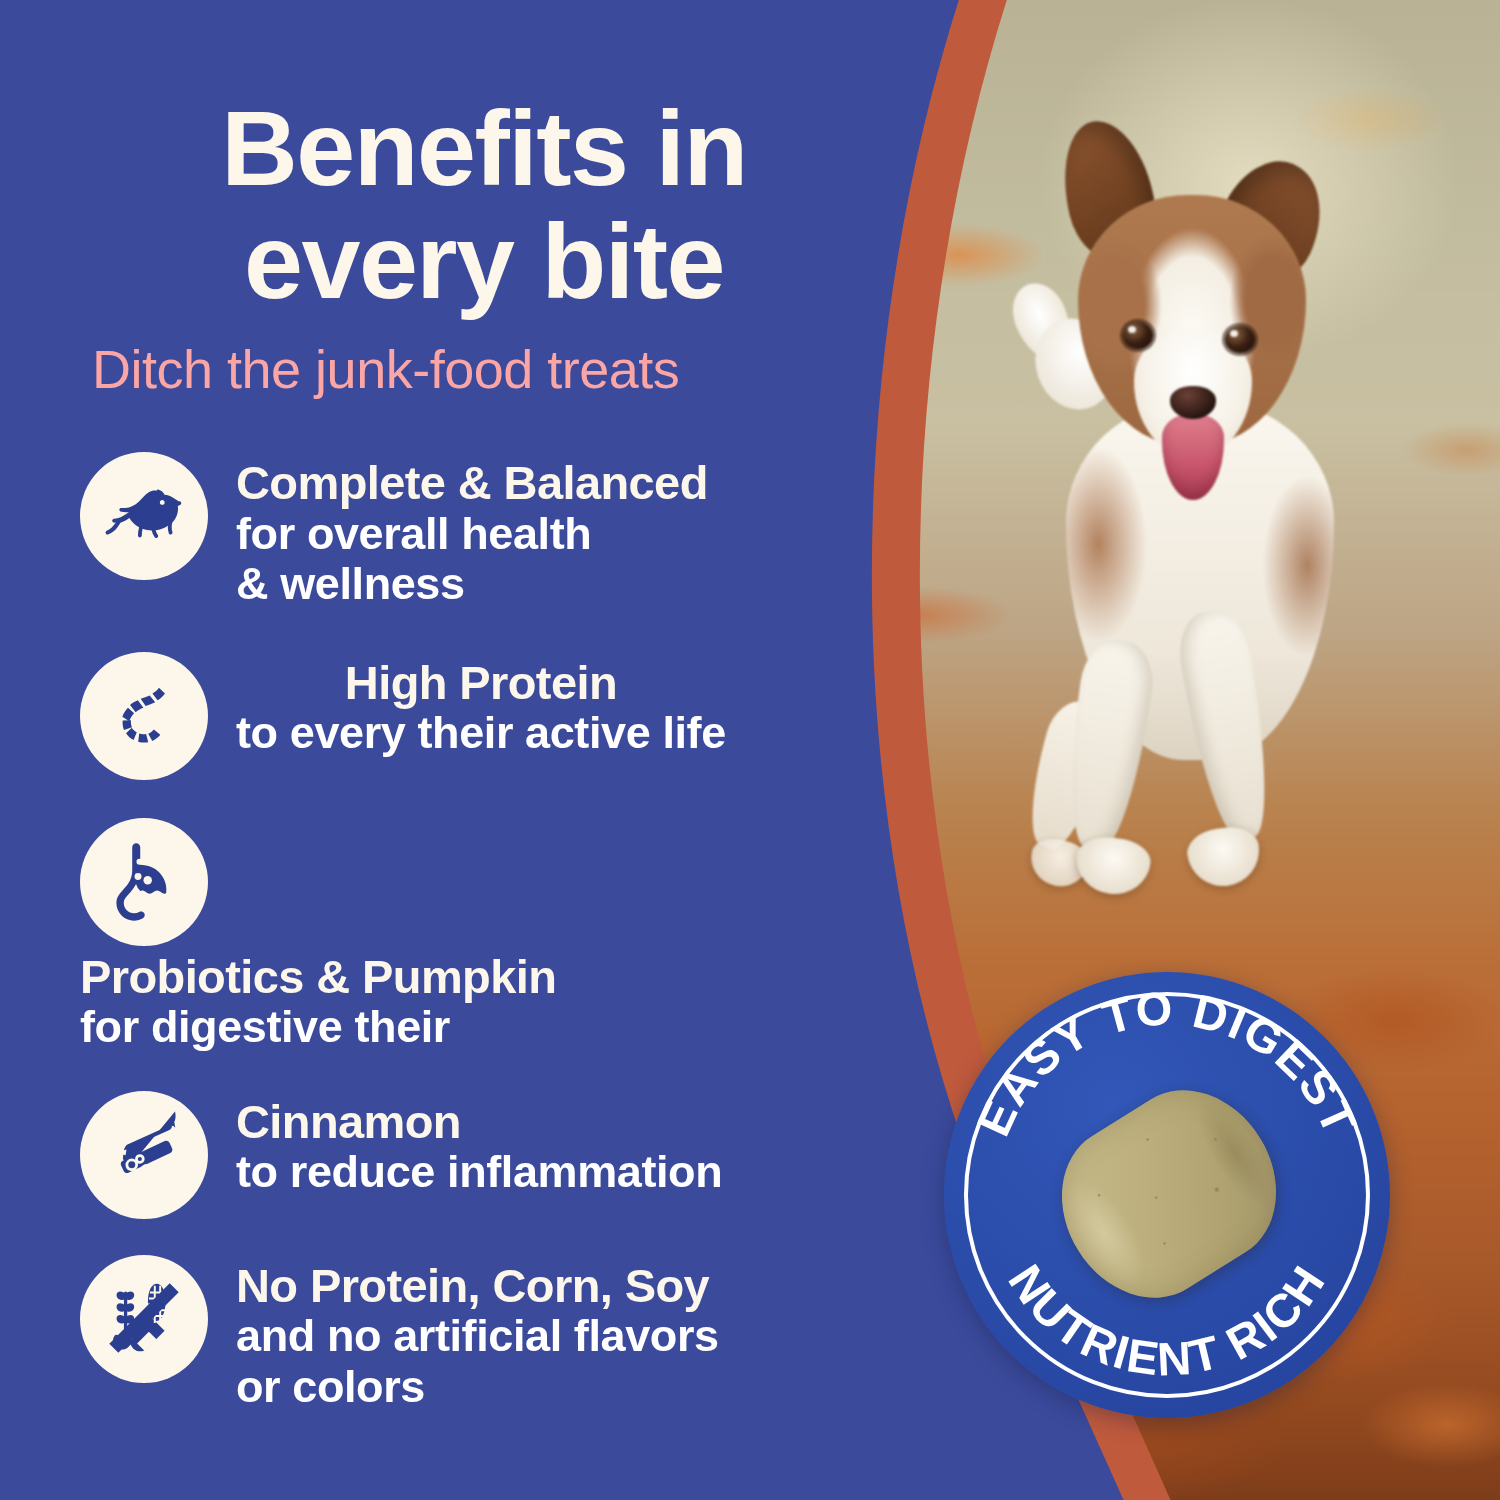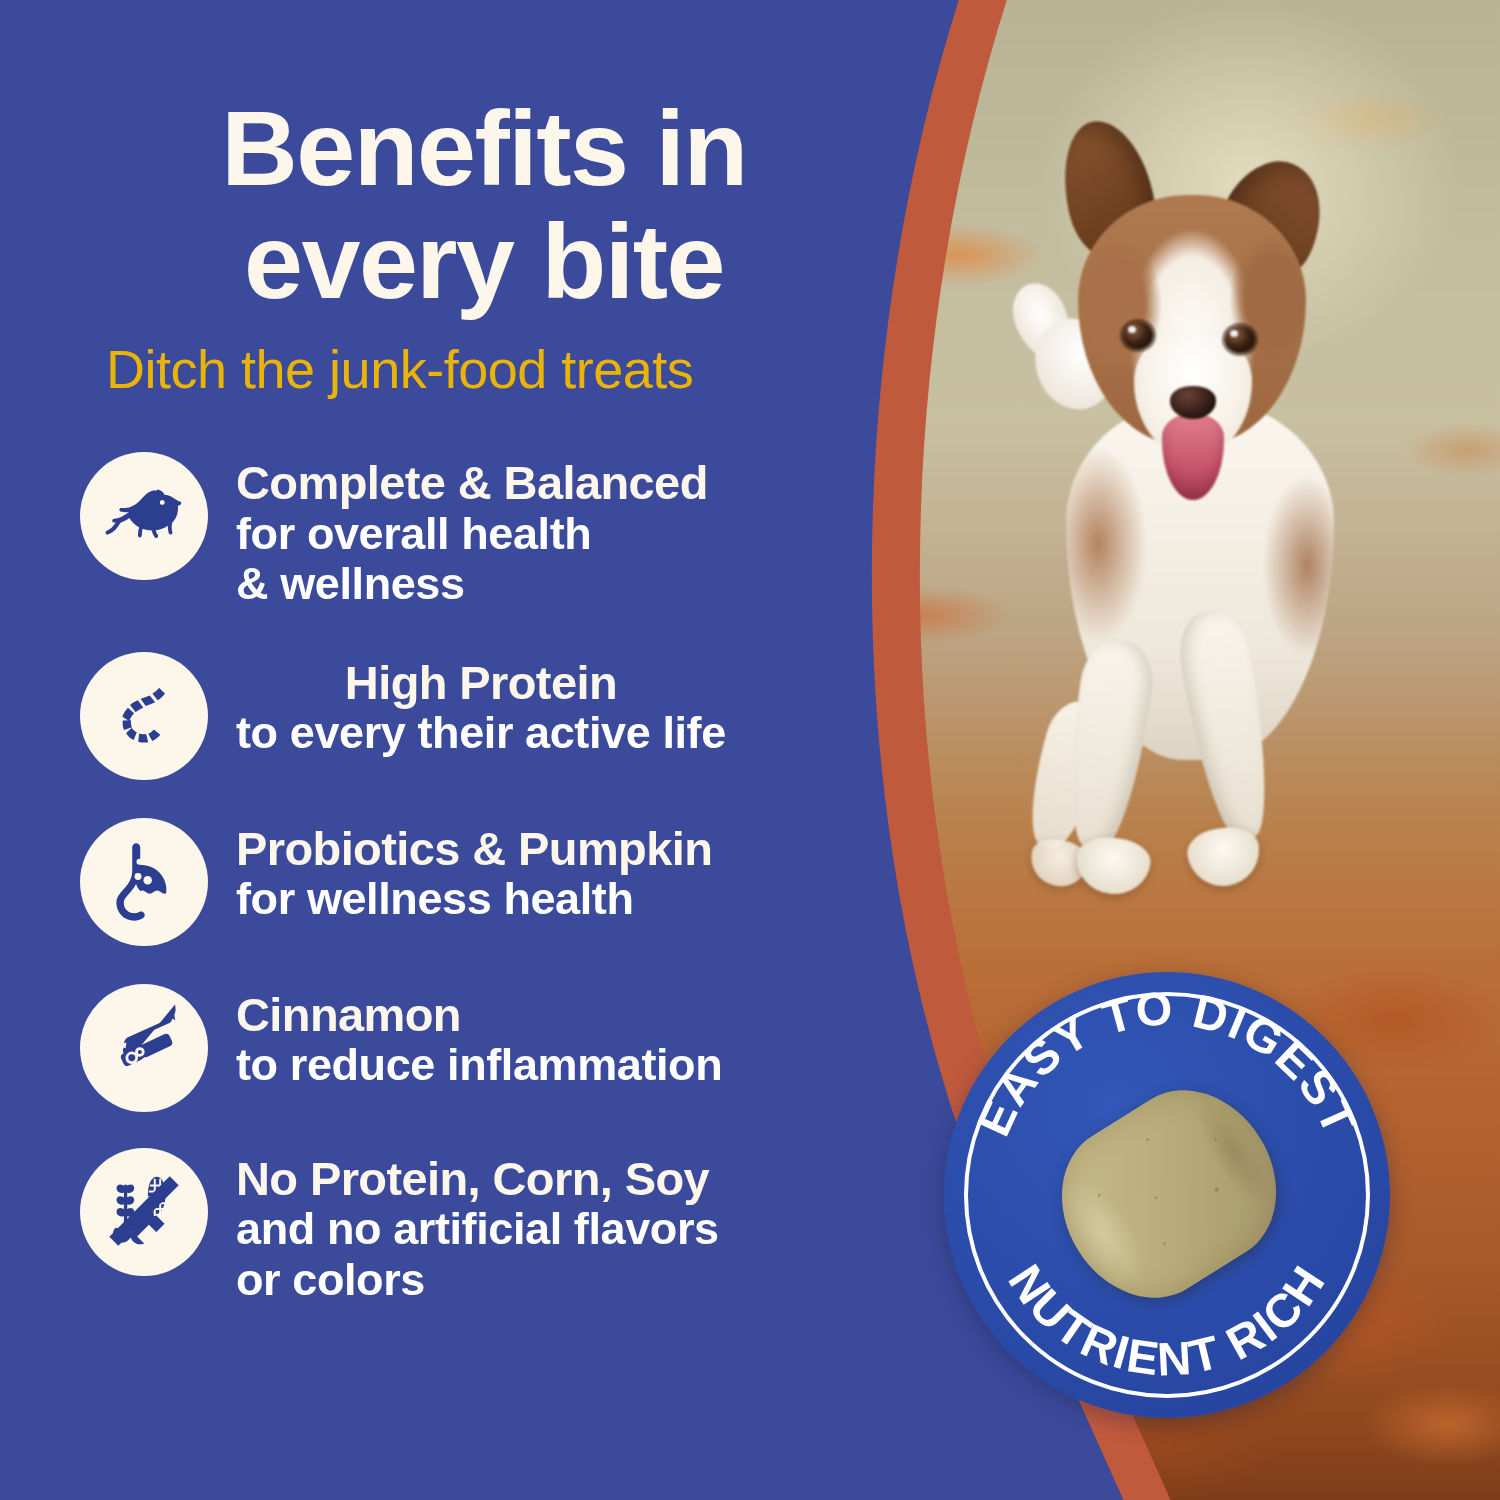--- a/index.html
+++ b/index.html
@@ -186,23 +186,23 @@
     width: 760px;
     color: #FCF7EA;
     font-size: 106px;
     font-weight: bold;
     line-height: 1.07;
     letter-spacing: -1.5px;
     text-align: center;
   }
   #subheadline {
     position: absolute;
-    left: 106px; top: 338px;
+    left: 92px; top: 338px;
     width: 780px;
-    color: #eab308;
+    color: #fca5a5;
     font-size: 54px;
     font-weight: normal;
     letter-spacing: -0.5px;
   }
 
   #benefits {
     position: absolute;
     left: 80px; top: 452px;
     width: 820px;
   }
@@ -239,21 +239,21 @@
     color: #FFFFFF;
     font-size: 45px;
     font-weight: bold;
     line-height: 1.12;
     letter-spacing: -0.4px;
   }
 
   
   #benefit-row-0 { margin-bottom: 42px; }
   #benefit-row-1 { margin-bottom: 38px; text-align: center; }
-  #benefit-row-2 { margin-bottom: 38px; }
+  #benefit-row-2 { margin-bottom: 38px; flex-direction: column; }
   #benefit-row-3 { margin-bottom: 36px; }
 
   
   #badge {
     position: absolute;
     left: 944px; top: 972px;
     width: 446px; height: 446px;
   }
   #badge-disc {
     position: absolute; inset: 0;
@@ -381,21 +381,21 @@
         <svg width="92" height="92" viewBox="0 0 100 100" aria-hidden="true">
           <path fill="#2C3E8F" d="M41.5 8c-2.4 0-4.3 1.9-4.3 4.3v24.9c0 10.6-5.6 16.3-9.9 21.1-3.9 4.3-7.3 8.1-7.3 14.6 0 10.6 8.6 19.2 19.2 19.2 3.4 0 6.7-.9 9.6-2.6 1.9-1.1 2.6-3.6 1.5-5.5-1.1-1.9-3.6-2.6-5.5-1.5-1.7 1-3.6 1.5-5.6 1.5-6.2 0-11.2-5-11.2-11.2 0-3.4 1.6-5.4 5.2-9.4 2.6-2.9 5.8-6.4 8.2-11.2 1.9 6.1 6.3 10.3 12.5 12.4 5.8 2 12.1 2 17.3.7 1.5-.4 2.7-1.7 2.9-3.3.9-6.8-.8-13.6-4.8-19.1-4.1-5.7-10.2-9.5-17.1-10.7-2.4-.4-4.5-.7-6.3-.9V12.3C45.9 9.9 43.9 8 41.5 8z"></path>
           <circle fill="#FCF7EA" cx="45" cy="28" r="3.2"></circle>
           <circle fill="#FCF7EA" cx="43.5" cy="44" r="3.8"></circle>
           <circle fill="#FCF7EA" cx="54" cy="48" r="4.6"></circle>
           <path fill="#FCF7EA" d="M44 61c2.6-2.3 5.5-2.3 8.1 0s5.5 2.3 8.1 0 5.5-2.3 8.1 0 5.5 2.3 8.1 0v11c-3.6 3.2-7.6 3.2-11.2 0-2.6-2.3-5.5-2.3-8.1 0-3.6 3.2-7.6 3.2-11.2 0l-1.9-1.7V61z"></path>
         </svg>
       </div>
       <div class="benefit-text">
         <span class="benefit-title">Probiotics &amp; Pumpkin</span>
-        <span class="benefit-sub">for wellness health</span>
+        <span class="benefit-sub">for digestive their</span>
       </div>
     </div>
 
     <div class="benefit" id="benefit-row-3">
       <div class="benefit-icon">
         <svg width="92" height="92" viewBox="0 0 100 100" aria-hidden="true">
           <g fill="#2C3E8F">
             <path d="M84 20.5c-1.1-1.9-3.4-2.7-5.4-1.8L30.9 40.4c-1.3.6-2.2 1.8-2.4 3.2l-1.4 9.1c-.2 1.3.3 2.6 1.3 3.5s2.4 1.1 3.7.7l8.8-3.1c.8-.3 1.5-.8 2-1.5l41-49.8-.2-.1c.6 2.9.9 5.8.3 8.6-.2 1.1-.6 2.2-1.1 3.2L84 20.5z"></path>
             <path d="M79.6 17.2L32 38.6c-2 .9-2.9 3.3-2 5.3l.1.2 47.6-21.4c1.5-.7 2.5-2.1 2.7-3.7l-.8-1.8z"></path>
             <path d="M72.5 34.8L27 56.2c-1.9.9-2.8 3.2-1.9 5.2l2.8 6c.9 1.9 3.2 2.8 5.2 1.9l45.5-21.4c1.9-.9 2.8-3.2 1.9-5.2l-2.8-6c-.9-2-3.2-2.8-5.2-1.9z"></path>

